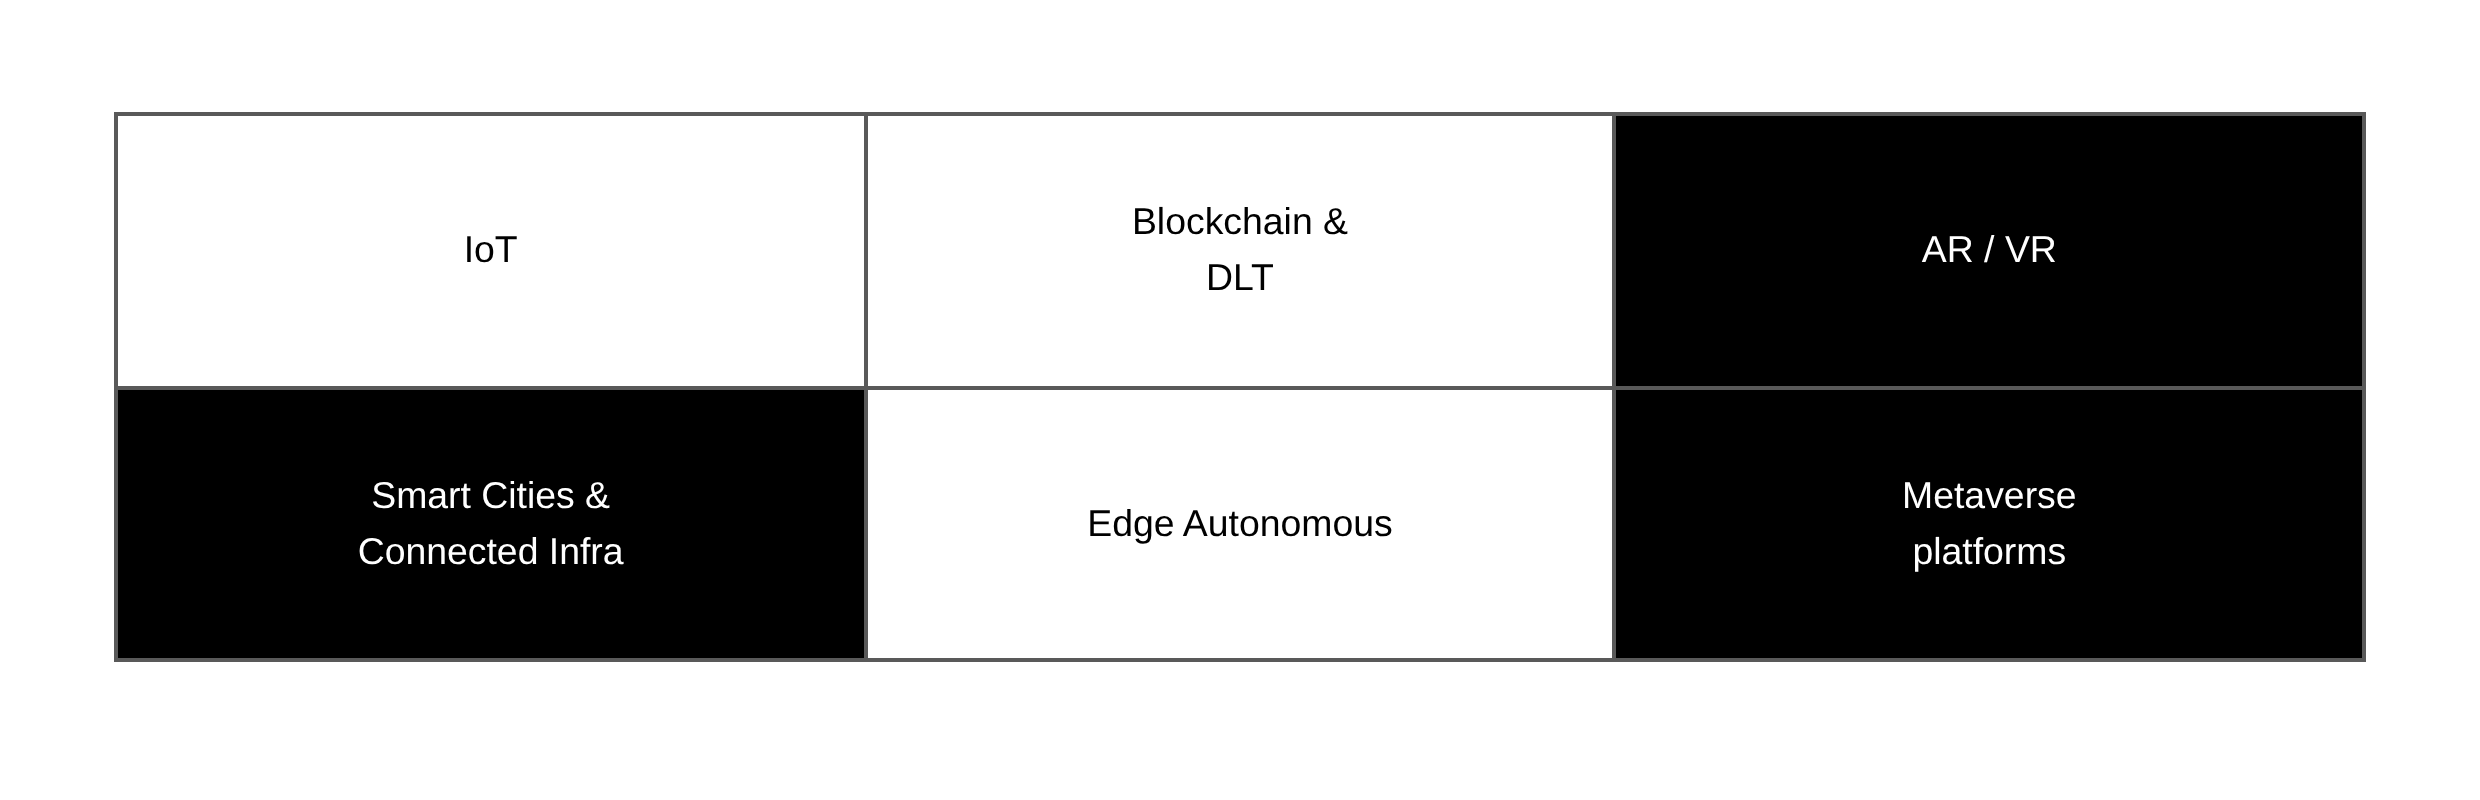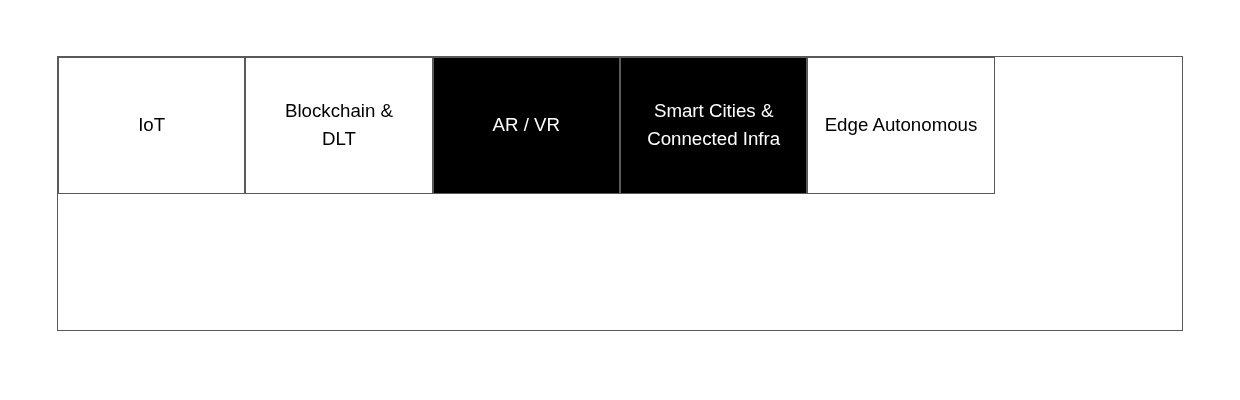--- a/index.html
+++ b/index.html
@@ -14,21 +14,21 @@
     position: relative;
     overflow: hidden;
   }
   .tech-grid {
     position: absolute;
     left: 57px;
     top: 56px;
     width: 1126px;
     height: 275px;
     display: grid;
-    grid-template-columns: repeat(6, 1fr);
+    grid-template-columns: repeat(3, 1fr);
     grid-template-rows: repeat(2, 1fr);
     box-sizing: border-box;
     border: 1px solid #595959;
   }
   .cell {
     border: 1px solid #595959;
     box-sizing: border-box;
     display: flex;
     align-items: center;
     justify-content: center;
@@ -51,13 +51,15 @@
 <body>
 
 <div class="tech-grid">
   <div class="cell white">IoT</div>
   <div class="cell white">Blockchain &amp;
 DLT</div>
   <div class="cell black">AR / VR</div>
   <div class="cell black">Smart Cities &amp;
 Connected Infra</div>
   <div class="cell white">Edge Autonomous</div>
+  <div class="cell black">Metaverse
+platforms</div>
 </div>
 
 </body></html>

